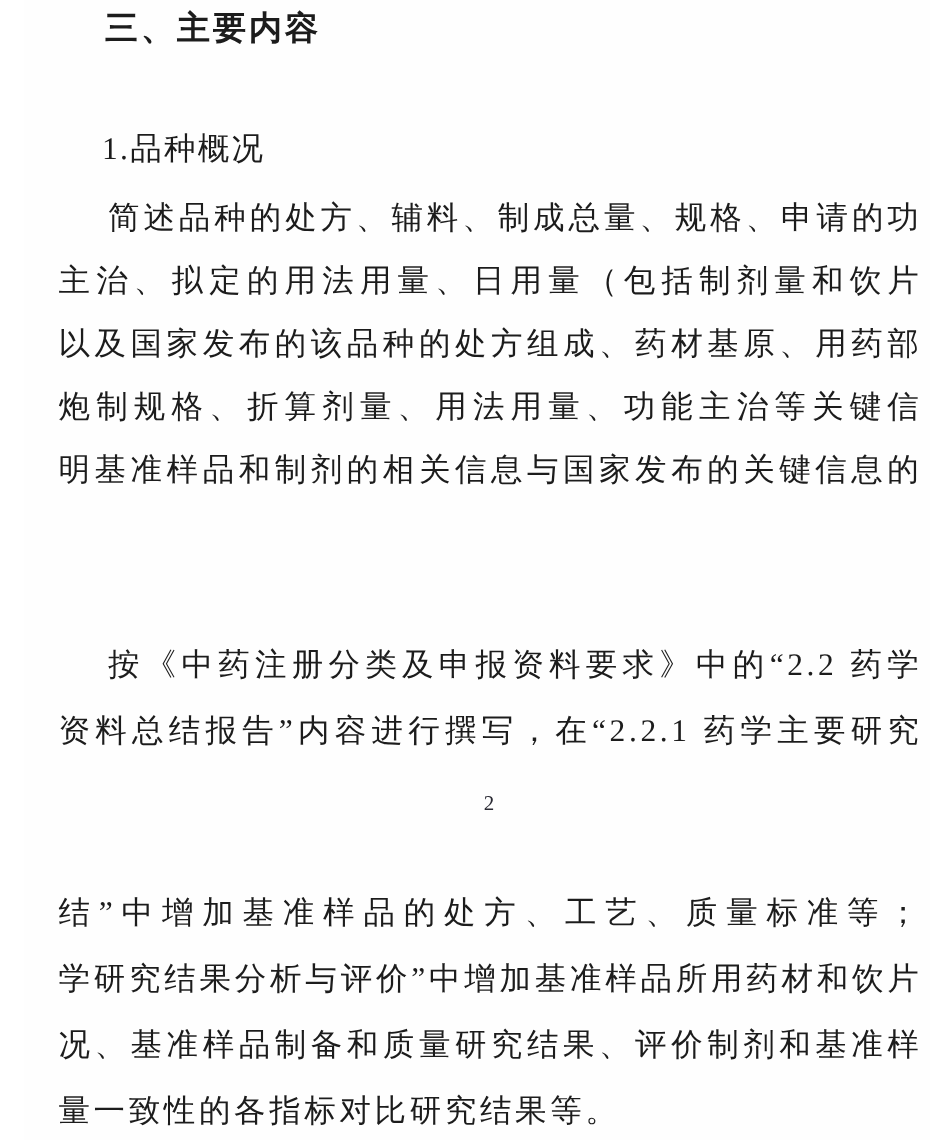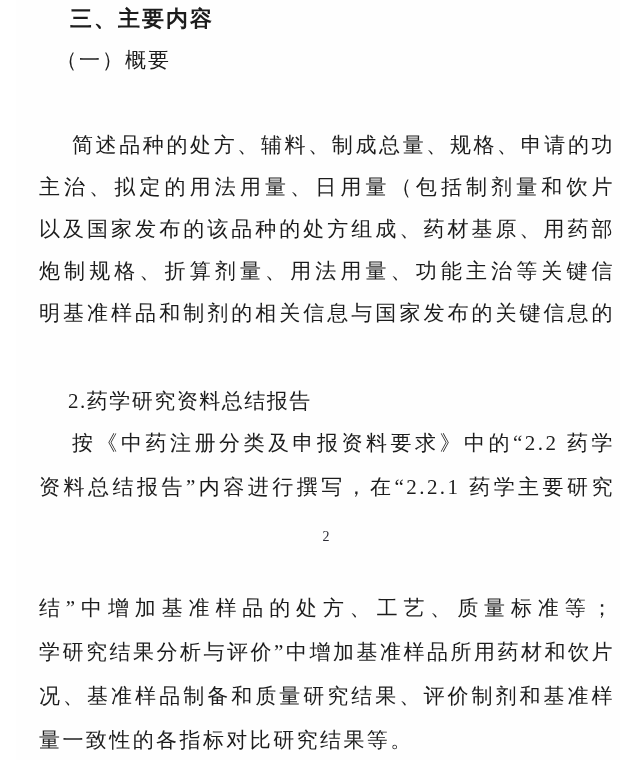--- a/index.html
+++ b/index.html
@@ -81,32 +81,31 @@
     letter-spacing: 0;
   }
 </style>
 </head>
 <body>
 
 <div class="page">
 
   <div class="h-main">三、主要内容</div>
 
-  <div class="h-sub">（一）概要</div>
 
+  <div class="h-sec sec1">1.品种概况</div>
 
   <div class="para p1">
     <div class="ln j ind">简述品种的处方、辅料、制成总量、规格、申请的功能</div>
     <div class="ln j">主治、拟定的用法用量、日用量（包括制剂量和饮片量），</div>
     <div class="ln j">以及国家发布的该品种的处方组成、药材基原、用药部位、</div>
     <div class="ln j">炮制规格、折算剂量、用法用量、功能主治等关键信息。说</div>
     <div class="ln j">明基准样品和制剂的相关信息与国家发布的关键信息的一</div>
   </div>
 
-  <div class="h-sec sec2">2.药学研究资料总结报告</div>
 
   <div class="para p2">
     <div class="ln j ind">按《中药注册分类及申报资料要求》中的“2.2 药学研究</div>
     <div class="ln j">资料总结报告”内容进行撰写，在“2.2.1 药学主要研究结果总</div>
   </div>
 
   <div class="pgnum">2</div>
 
   <div class="para p3">
     <div class="ln j">结”中增加基准样品的处方、工艺、质量标准等；在“2.2.2 药</div>

